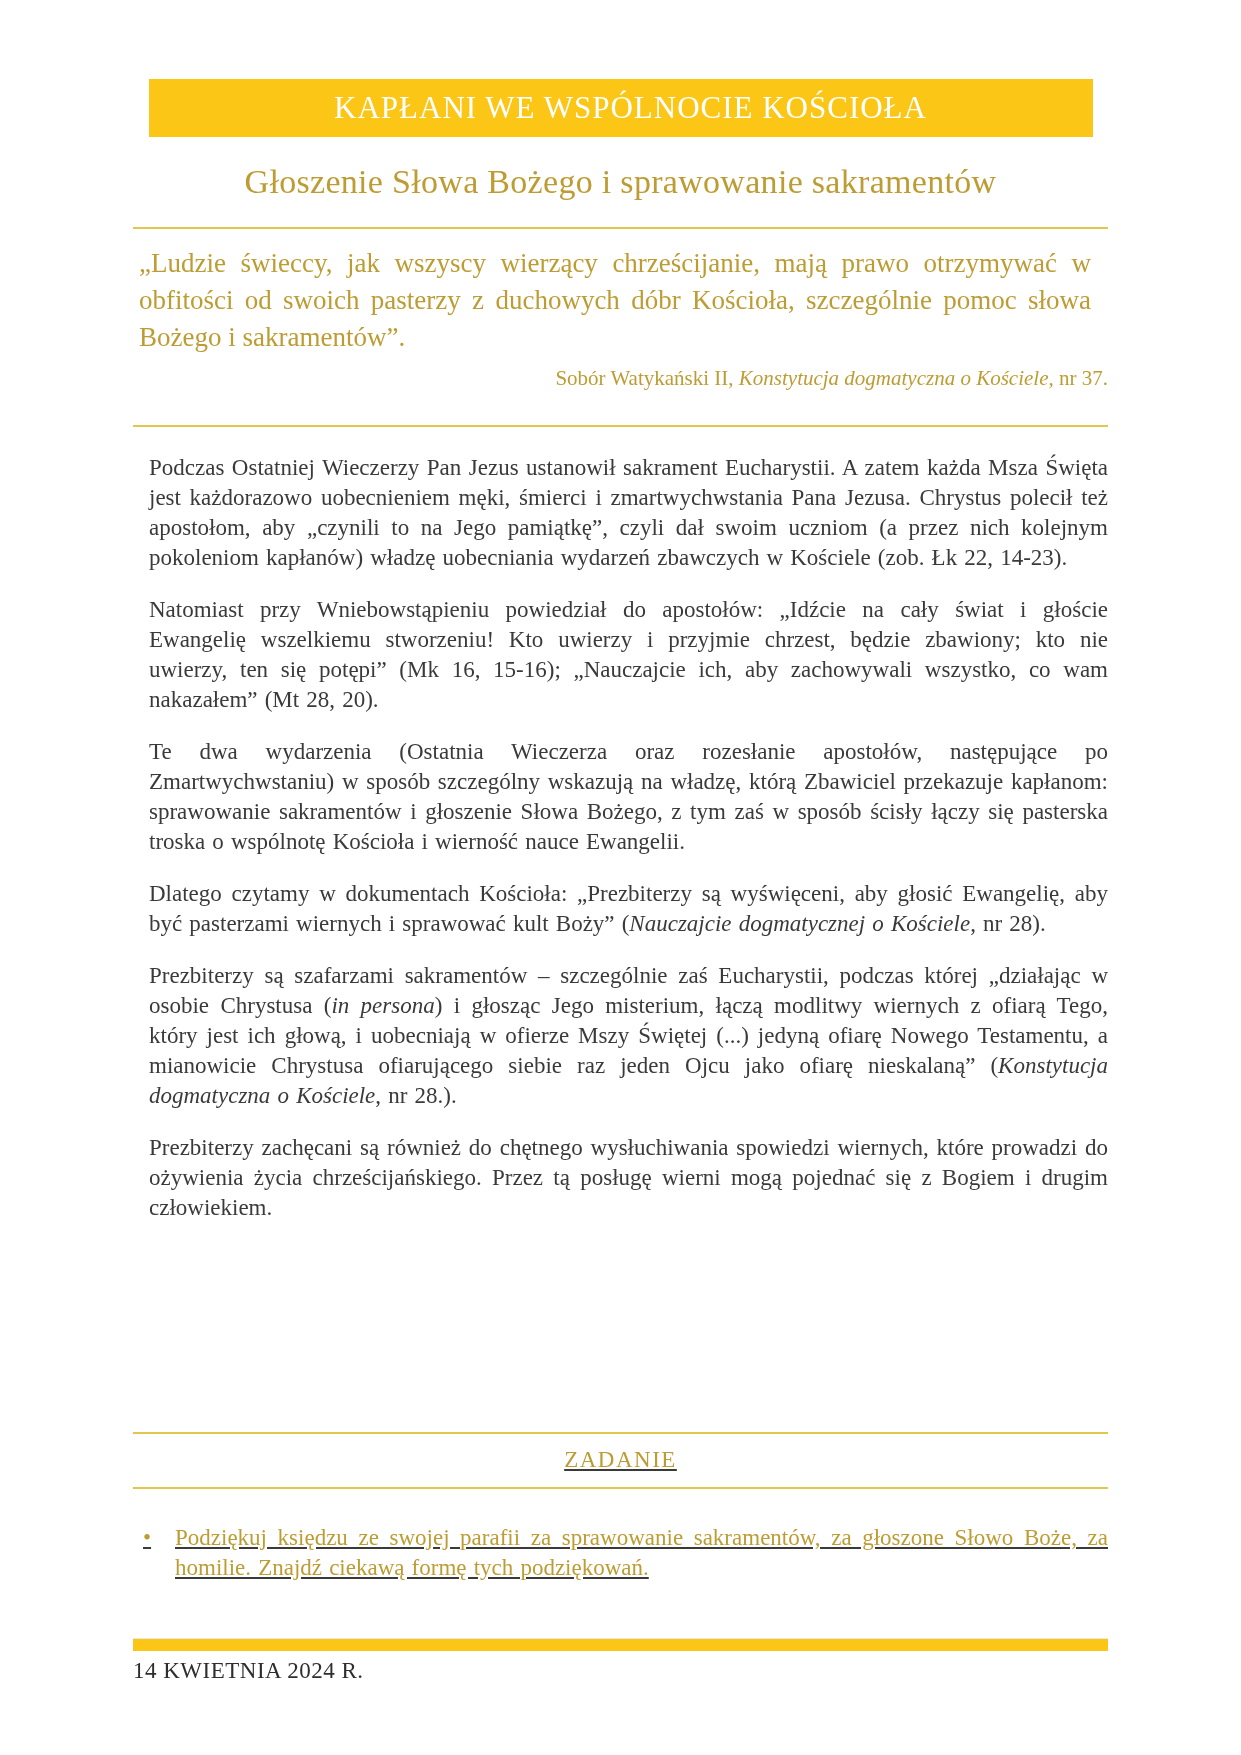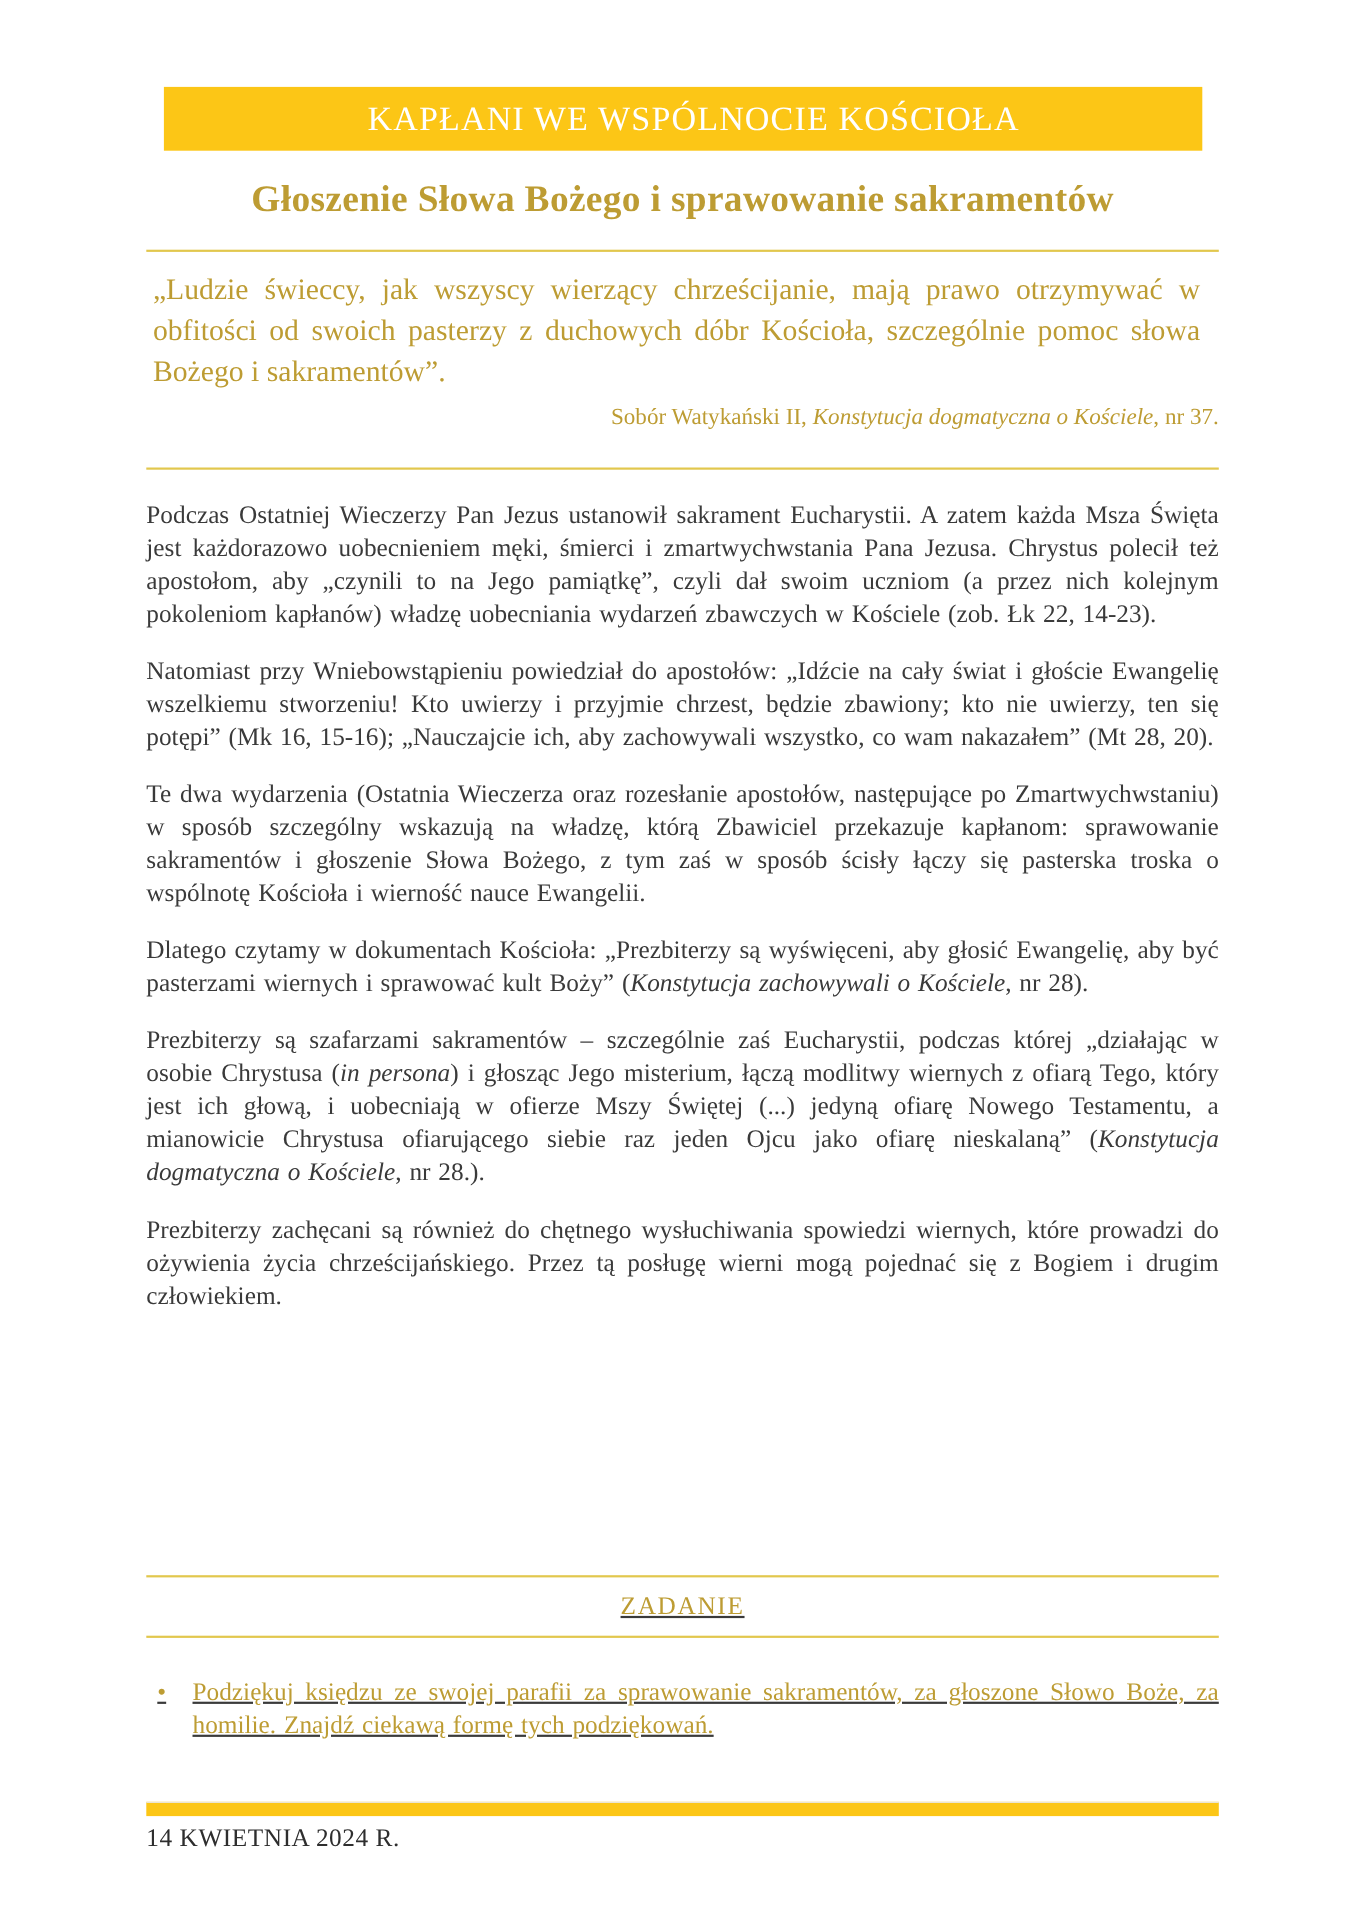--- a/index.html
+++ b/index.html
@@ -33,21 +33,21 @@
   .banner-title{
     color:#ffffff;
     font-size:31px;
     letter-spacing:1px;
     white-space:nowrap;
     margin-left:20px;
   }
   .subtitle{
     margin:26px 0 0 0;
     font-size:34px;
-    font-weight:bold;
+    font-weight:normal;
     text-align:center;
     color:var(--gold-text);
     letter-spacing:0.3px;
   }
   .rule{
     border:none;
     border-top:2.5px solid var(--rule-gold);
     margin:0;
     width:100%;
   }
@@ -65,21 +65,21 @@
     margin:10px 0 16px 0;
     font-size:21px;
     text-align:right;
     color:var(--gold-text);
   }
   .attribution em{font-style:italic;}
   .body-text{
     margin-top:26px;
   }
   .body-text p{
-    margin:22px 0 0 0;
+    margin:22px 0 0 16px;
     font-size:23px;
     line-height:30px;
     text-align:justify;
     word-spacing:0.06em;
     color:var(--body-text);
   }
   .body-text p:first-child{margin-top:0;}
   .body-text em{font-style:italic;}
   .task-block{
     position:absolute;
@@ -152,21 +152,21 @@
     <p class="quote">„Ludzie świeccy, jak wszyscy wierzący chrześcijanie, mają prawo otrzymywać w obfitości od swoich pasterzy z duchowych dóbr Kościoła, szczególnie pomoc słowa Bożego i sakramentów”.</p>
     <p class="attribution"><span>Sobór Watykański II, </span><em>Konstytucja dogmatyczna o Kościele</em><span>, nr 37.</span></p>
   </section>
 
   <hr class="rule rule-2">
 
   <main class="body-text">
       <p><span>Podczas Ostatniej Wieczerzy Pan Jezus ustanowił sakrament Eucharystii. A zatem każda Msza Święta jest każdorazowo uobecnieniem męki, śmierci i zmartwychwstania Pana Jezusa. Chrystus polecił też apostołom, aby „czynili to na Jego pamiątkę”, czyli dał swoim uczniom (a przez nich kolejnym pokoleniom kapłanów) władzę uobecniania wydarzeń zbawczych w Kościele (zob. Łk 22, 14-23).</span></p>
       <p><span>Natomiast przy Wniebowstąpieniu powiedział do apostołów: „Idźcie na cały świat i głoście Ewangelię wszelkiemu stworzeniu! Kto uwierzy i przyjmie chrzest, będzie zbawiony; kto nie uwierzy, ten się potępi” (Mk 16, 15-16); „Nauczajcie ich, aby zachowywali wszystko, co wam nakazałem” (Mt 28, 20).</span></p>
       <p><span>Te dwa wydarzenia (Ostatnia Wieczerza oraz rozesłanie apostołów, następujące po Zmartwychwstaniu) w sposób szczególny wskazują na władzę, którą Zbawiciel przekazuje kapłanom: sprawowanie sakramentów i głoszenie Słowa Bożego, z tym zaś w sposób ścisły łączy się pasterska troska o wspólnotę Kościoła i wierność nauce Ewangelii.</span></p>
-      <p><span>Dlatego czytamy w dokumentach Kościoła: „Prezbiterzy są wyświęceni, aby głosić Ewangelię, aby być pasterzami wiernych i sprawować kult Boży” (</span><em>Konstytucja zachowywali o Kościele</em><span>, nr 28).</span></p>
+      <p><span>Dlatego czytamy w dokumentach Kościoła: „Prezbiterzy są wyświęceni, aby głosić Ewangelię, aby być pasterzami wiernych i sprawować kult Boży” (</span><em>Nauczajcie dogmatycznej o Kościele</em><span>, nr 28).</span></p>
       <p><span>Prezbiterzy są szafarzami sakramentów – szczególnie zaś Eucharystii, podczas której „działając w osobie Chrystusa (</span><em>in persona</em><span>) i głosząc Jego misterium, łączą modlitwy wiernych z ofiarą Tego, który jest ich głową, i uobecniają w ofierze Mszy Świętej (...) jedyną ofiarę Nowego Testamentu, a mianowicie Chrystusa ofiarującego siebie raz jeden Ojcu jako ofiarę nieskalaną” (</span><em>Konstytucja dogmatyczna o Kościele</em><span>, nr 28.).</span></p>
       <p><span>Prezbiterzy zachęcani są również do chętnego wysłuchiwania spowiedzi wiernych, które prowadzi do ożywienia życia chrześcijańskiego. Przez tą posługę wierni mogą pojednać się z Bogiem i drugim człowiekiem.</span></p>
     </main>
 
   <section class="task-block">
     <hr class="rule">
     <h2 class="task-heading">ZADANIE</h2>
     <hr class="rule task-rule">
     <ul class="task-list">
       <li class="task-item">

